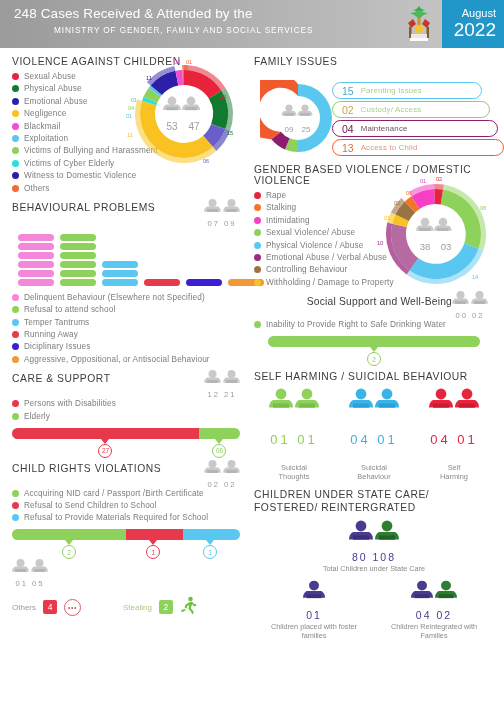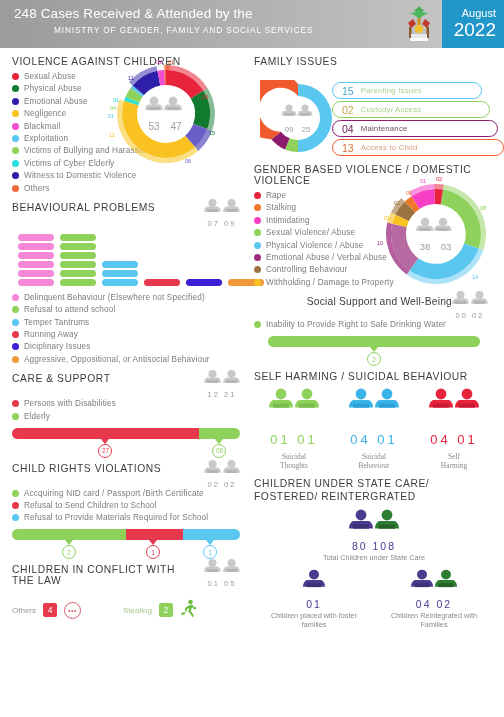--- a/index.html
+++ b/index.html
@@ -44,21 +44,21 @@
   .dot { width: 7px; height: 7px; border-radius: 50%; margin-right: 5px; flex: none; }
   .legend-label { font-size: 8.2px; color: #7c7c7c; letter-spacing: .15px; white-space: nowrap; }
 
   
   .people { display: inline-flex; gap: 2px; align-items: flex-end; }
   .people svg { display: block; }
   .people-counts { font-size: 7.6px; color: #9a9a9a; letter-spacing: 2px; text-align: center; }
 
   
   .vac-wrap { position: relative; }
-  .vac-donut { position: absolute; right: 20px; top: 4px; }
+  .vac-donut { position: absolute; right: 2px; top: 4px; }
   .dlabel { position: absolute; font-size: 5.6px; color: #b9b9b9; }
 
   
   .bb-chart { display: flex; align-items: flex-end; gap: 6px; height: 54px; margin: 4px 0 7px 6px; }
   .bb-col { display: flex; flex-direction: column-reverse; gap: 2.5px; }
   .bb-cell { width: 36px; height: 6.5px; border-radius: 4px; }
 
   
   .pbar { display: flex; height: 11px; border-radius: 6px; overflow: hidden; margin-top: 7px; }
   .pbar-seg { height: 100%; }
@@ -83,21 +83,21 @@
     display: flex; align-items: center; height: 17px; margin-bottom: 2px;
     border: 1.6px solid; border-radius: 9px; padding-left: 9px; background:#fff;
   }
   .fi-num { font-size: 10.5px; margin-right: 7px; }
   .fi-lbl { font-size: 7.8px; letter-spacing: .2px; }
 
   
   .sh-grid { display: flex; justify-content: space-around; margin-top: 6px; }
   .sh-item { text-align: center; width: 76px; }
   .sh-nums { font-size: 13px; letter-spacing: 3px; margin-top: 14px; }
-  .sh-cap { font-size: 7.4px; color: #8a8a8a; line-height: 1.25; margin-top: 5px; font-family: Liberation Serif, serif; }
+  .sh-cap { font-size: 7.4px; color: #8a8a8a; line-height: 1.25; margin-top: 16px; }
 
   
   .sc-center { text-align: center; margin-top: 6px; }
   .sc-nums { font-size: 10.5px; color: #4a3b8f; letter-spacing: 2px; margin-top: 1px; }
   .sc-cap { font-size: 7.3px; color: #8a8a8a; line-height: 1.3; margin-top: 1px; }
   .sc-row { display: flex; justify-content: space-around; margin-top: 6px; }
   .sc-cell { text-align: center; width: 110px; }
 
   
   .cl-row { display: flex; align-items: center; gap: 7px; margin-top: 8px; }
@@ -416,21 +416,20 @@
       </div>
       <div class="bubbles">
         <span class="bubble" style="left:25%;border-color:#8ed15b;color:#8ed15b">2</span>
         <span class="bubble" style="left:62%;border-color:#e8394c;color:#e8394c">1</span>
         <span class="bubble" style="left:87%;border-color:#59c7ef;color:#59c7ef">1</span>
       </div>
     </div>
 
     <div>
       <div style="display:flex;align-items:flex-start;justify-content:space-between">
-        <div class="sec-title" style="max-width:180px">CHILDREN IN CONFLICT WITH THE LAW</div>
         <div style="text-align:center;margin-top:-6px">
           <span class="people">
             <svg width="17" height="17" viewBox="0 0 17 17" fill="#c9c9c9">
                 <circle cx="8.5" cy="5" r="4"></circle>
                 <path d="M3 8.6c-1.8 1.1-2.8 2.8-2.8 5.2h16.6c0-2.4-1-4.1-2.8-5.2z"></path>
                 <rect x="3" y="11" width="11" height="3" fill="#b5b5b5"></rect>
               </svg>
             <svg width="17" height="17" viewBox="0 0 17 17" fill="#c9c9c9">
                 <circle cx="8.5" cy="5" r="4"></circle>
                 <path d="M3 8.6c-1.8 1.1-2.8 2.8-2.8 5.2h16.6c0-2.4-1-4.1-2.8-5.2z"></path>

